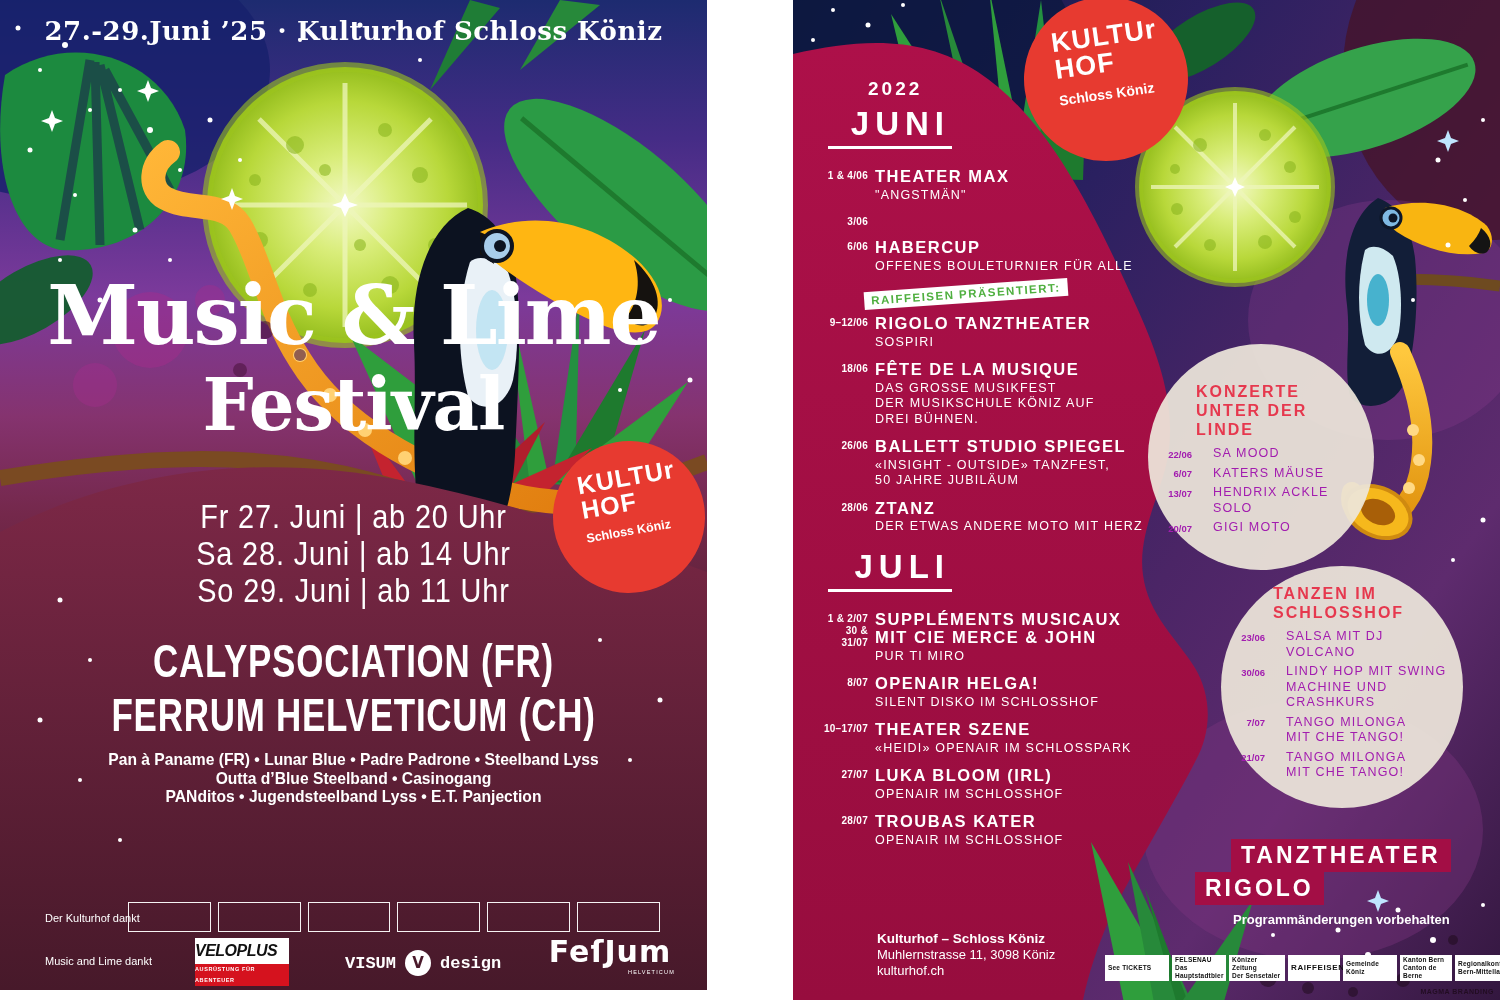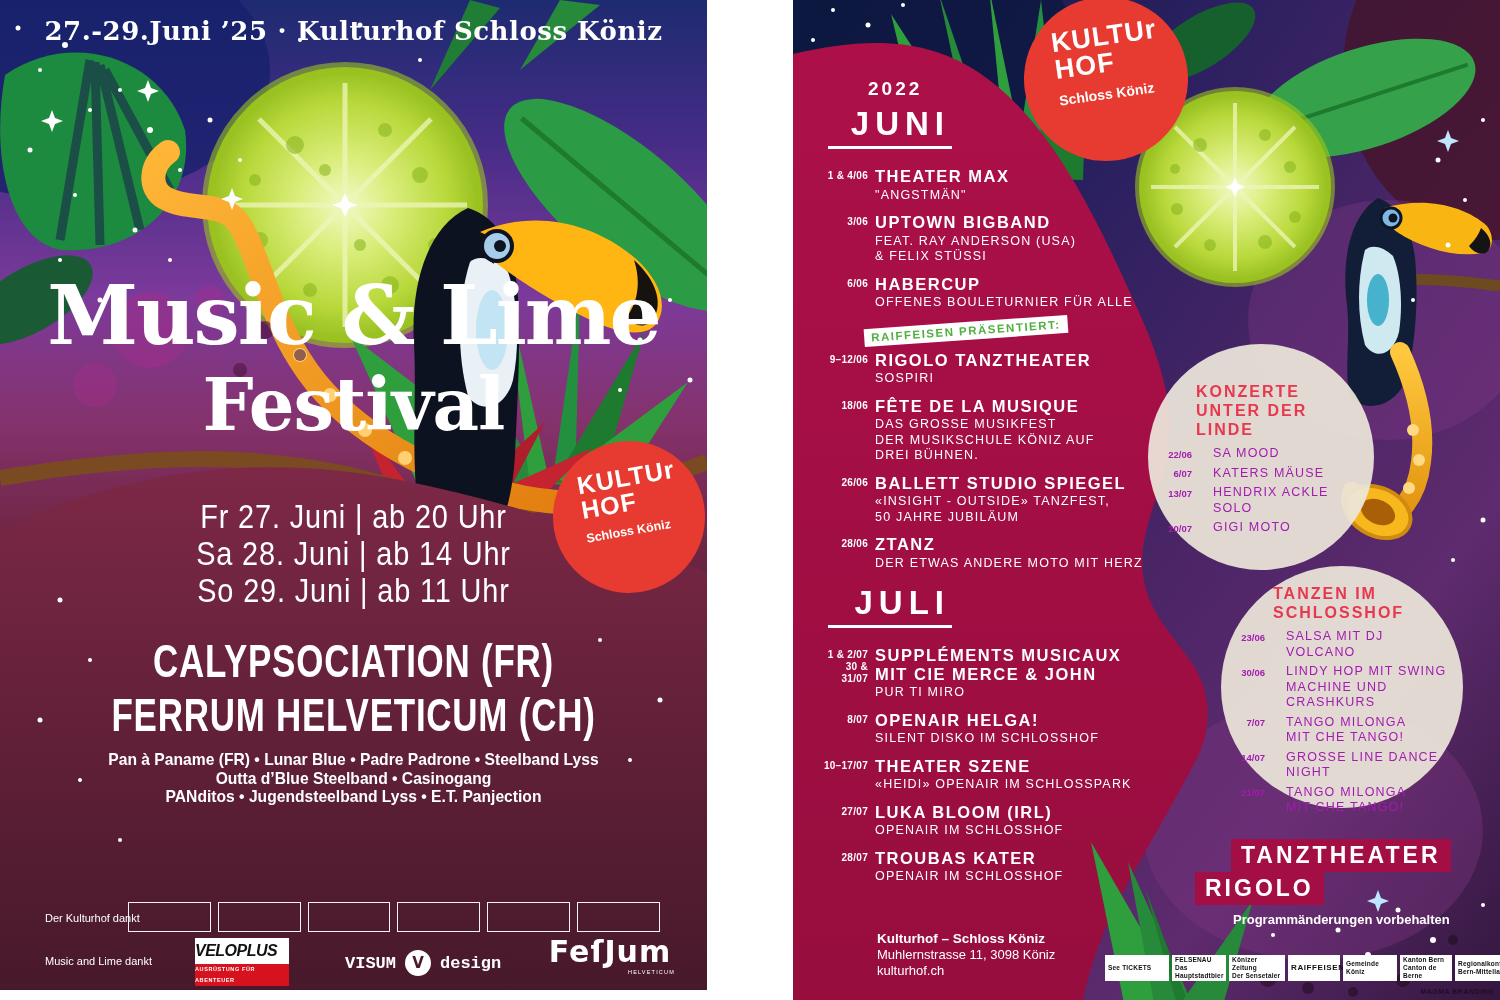--- a/index.html
+++ b/index.html
@@ -467,25 +467,20 @@
 
       <div class="event">
         <div class="ev-date ml">1 &amp; 4/06</div>
         <div>
           <div class="ev-title ml">THEATER MAX</div>
           <div class="ev-sub ml">"ANGSTMÄN"</div>
         </div>
       </div>
       <div class="event">
         <div class="ev-date ml">3/06</div>
-        <div>
-          <div class="ev-title ml">UPTOWN BIGBAND</div>
-          <div class="ev-sub ml">FEAT. RAY ANDERSON (USA)
-&amp; FELIX STÜSSI</div>
-        </div>
       </div>
       <div class="event">
         <div class="ev-date ml">6/06</div>
         <div>
           <div class="ev-title ml">HABERCUP</div>
           <div class="ev-sub ml">OFFENES BOULETURNIER FÜR ALLE</div>
         </div>
       </div>
 
       <div class="ribbon">RAIFFEISEN PRÄSENTIERT:</div>
@@ -598,24 +593,20 @@
         </div>
         <div class="citem">
           <div class="ci-date">30/06</div>
           <div class="ci-text ml">LINDY HOP MIT SWING
 MACHINE UND CRASHKURS</div>
         </div>
         <div class="citem">
           <div class="ci-date">7/07</div>
           <div class="ci-text ml">TANGO MILONGA
 MIT CHE TANGO!</div>
-        </div>
-        <div class="citem">
-          <div class="ci-date">14/07</div>
-          <div class="ci-text ml">GROSSE LINE DANCE NIGHT</div>
         </div>
         <div class="citem">
           <div class="ci-date">21/07</div>
           <div class="ci-text ml">TANGO MILONGA
 MIT CHE TANGO!</div>
         </div>
       </div>
     </div>
 
     <div class="rigolo">

